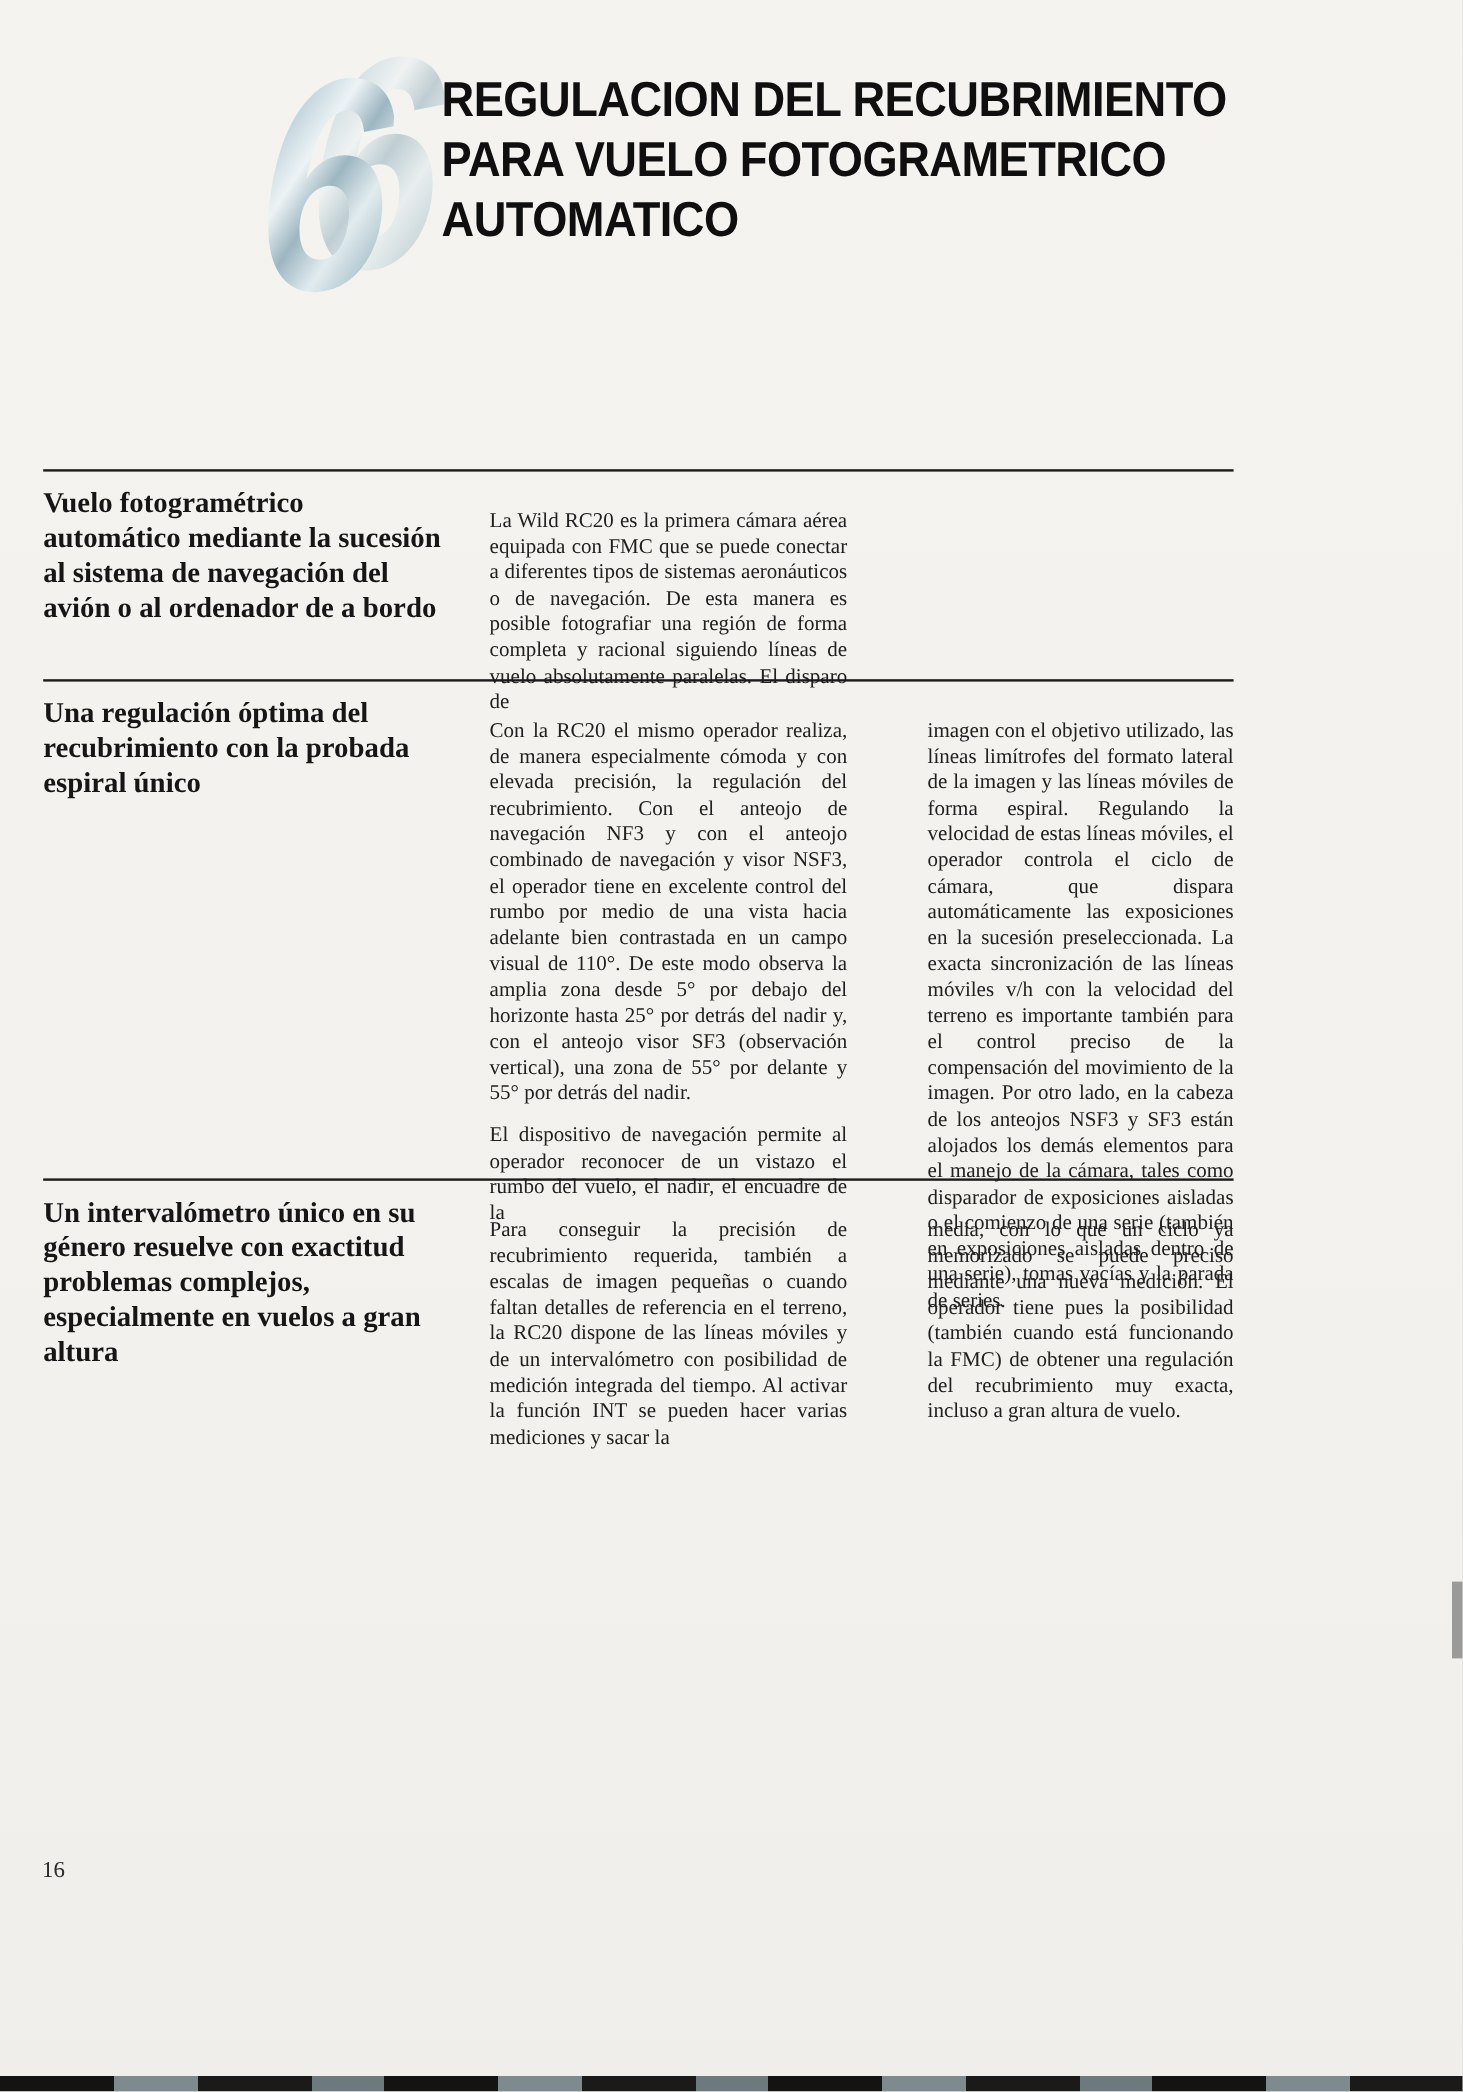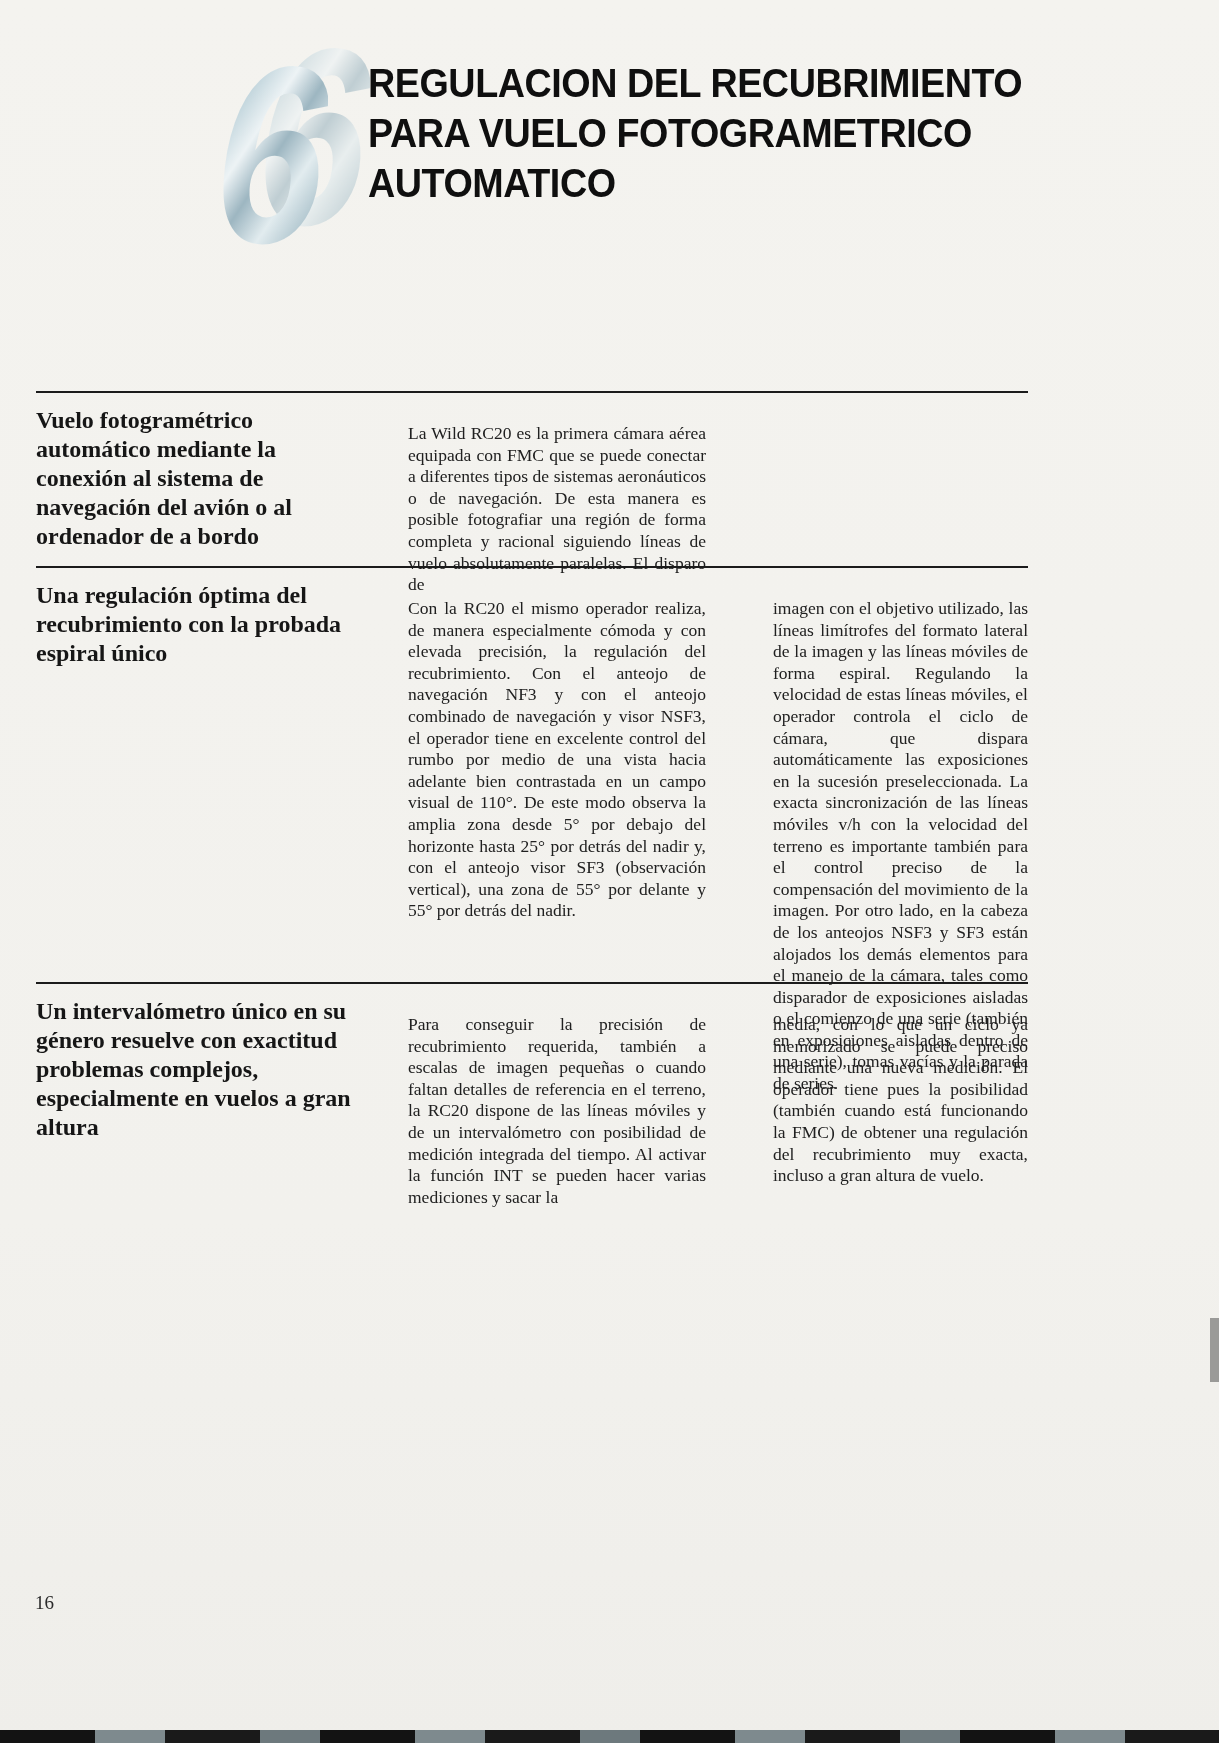--- a/index.html
+++ b/index.html
@@ -55,21 +55,21 @@
   .col-right{grid-column:5;}
   .body-col{padding-top:30px;}
   .body-col p{
     margin:0 0 13px 0;
     font-size:17.5px;line-height:21.6px;
     text-align:justify;color:#202020;
   }
 
   
   .page-number{
-    position:absolute;left:35px;top:1592px;
+    position:absolute;left:35px;top:1548px;
     font-size:19px;color:#2a2a2a;
   }
   .bottom-strip{
     position:absolute;left:0;right:0;bottom:0;height:13px;
     background:repeating-linear-gradient(90deg,
       #131313 0px,#131313 95px,
       #7e8a8e 95px,#7e8a8e 165px,
       #1a1a1a 165px,#1a1a1a 260px,
       #6d797d 260px,#6d797d 320px);
   }
@@ -88,30 +88,31 @@
     <span class="six six-front">6</span>
   </div>
 
   <div class="title-block">
     <div>REGULACION DEL RECUBRIMIENTO</div>
     <div>PARA VUELO FOTOGRAMETRICO</div>
     <div>AUTOMATICO</div>
   </div>
 
   <div class="section sec1">
-    <div class="sec-heading">Vuelo fotogramétrico automático mediante la conexión al sistema de navegación del avión o al ordenador de a bordo</div>
+    <div class="sec-heading">Vuelo fotogramétrico automático mediante la sucesión al sistema de navegación del avión o al ordenador de a bordo</div>
     <div class="body-col col-mid">
       <p>La Wild RC20 es la primera cámara aérea equipada con FMC que se puede conectar a diferentes tipos de sistemas aeronáuticos o de navegación. De esta manera es posible fotografiar una región de forma completa y racional siguiendo líneas de vuelo absolutamente paralelas. El disparo de</p>
     </div>
   </div>
 
   <div class="section sec2">
     <div class="sec-heading">Una regulación óptima del recubrimiento con la probada espiral único</div>
     <div class="body-col col-mid">
       <p>Con la RC20 el mismo operador realiza, de manera especialmente cómoda y con elevada precisión, la regulación del recubrimiento. Con el anteojo de navegación NF3 y con el anteojo combinado de navegación y visor NSF3, el operador tiene en excelente control del rumbo por medio de una vista hacia adelante bien contrastada en un campo visual de 110°. De este modo observa la amplia zona desde 5° por debajo del horizonte hasta 25° por detrás del nadir y, con el anteojo visor SF3 (observación vertical), una zona de 55° por delante y 55° por detrás del nadir.</p>
+      <p>El dispositivo de navegación permite al operador reconocer de un vistazo el rumbo del vuelo, el nadir, el encuadre de la</p>
     </div>
     <div class="body-col col-right">
       <p>imagen con el objetivo utilizado, las líneas limítrofes del formato lateral de la imagen y las líneas móviles de forma espiral. Regulando la velocidad de estas líneas móviles, el operador controla el ciclo de cámara, que dispara automáticamente las exposiciones en la sucesión preseleccionada. La exacta sincronización de las líneas móviles v/h con la velocidad del terreno es importante también para el control preciso de la compensación del movimiento de la imagen. Por otro lado, en la cabeza de los anteojos NSF3 y SF3 están alojados los demás elementos para el manejo de la cámara, tales como disparador de exposiciones aisladas o el comienzo de una serie (también en exposiciones aisladas dentro de una serie), tomas vacías y la parada de series.</p>
     </div>
   </div>
 
   <div class="section sec3">
     <div class="sec-heading">Un intervalómetro único en su género resuelve con exactitud problemas complejos, especialmente en vuelos a gran altura</div>
     <div class="body-col col-mid">
       <p>Para conseguir la precisión de recubrimiento requerida, también a escalas de imagen pequeñas o cuando faltan detalles de referencia en el terreno, la RC20 dispone de las líneas móviles y de un intervalómetro con posibilidad de medición integrada del tiempo. Al activar la función INT se pueden hacer varias mediciones y sacar la</p>

